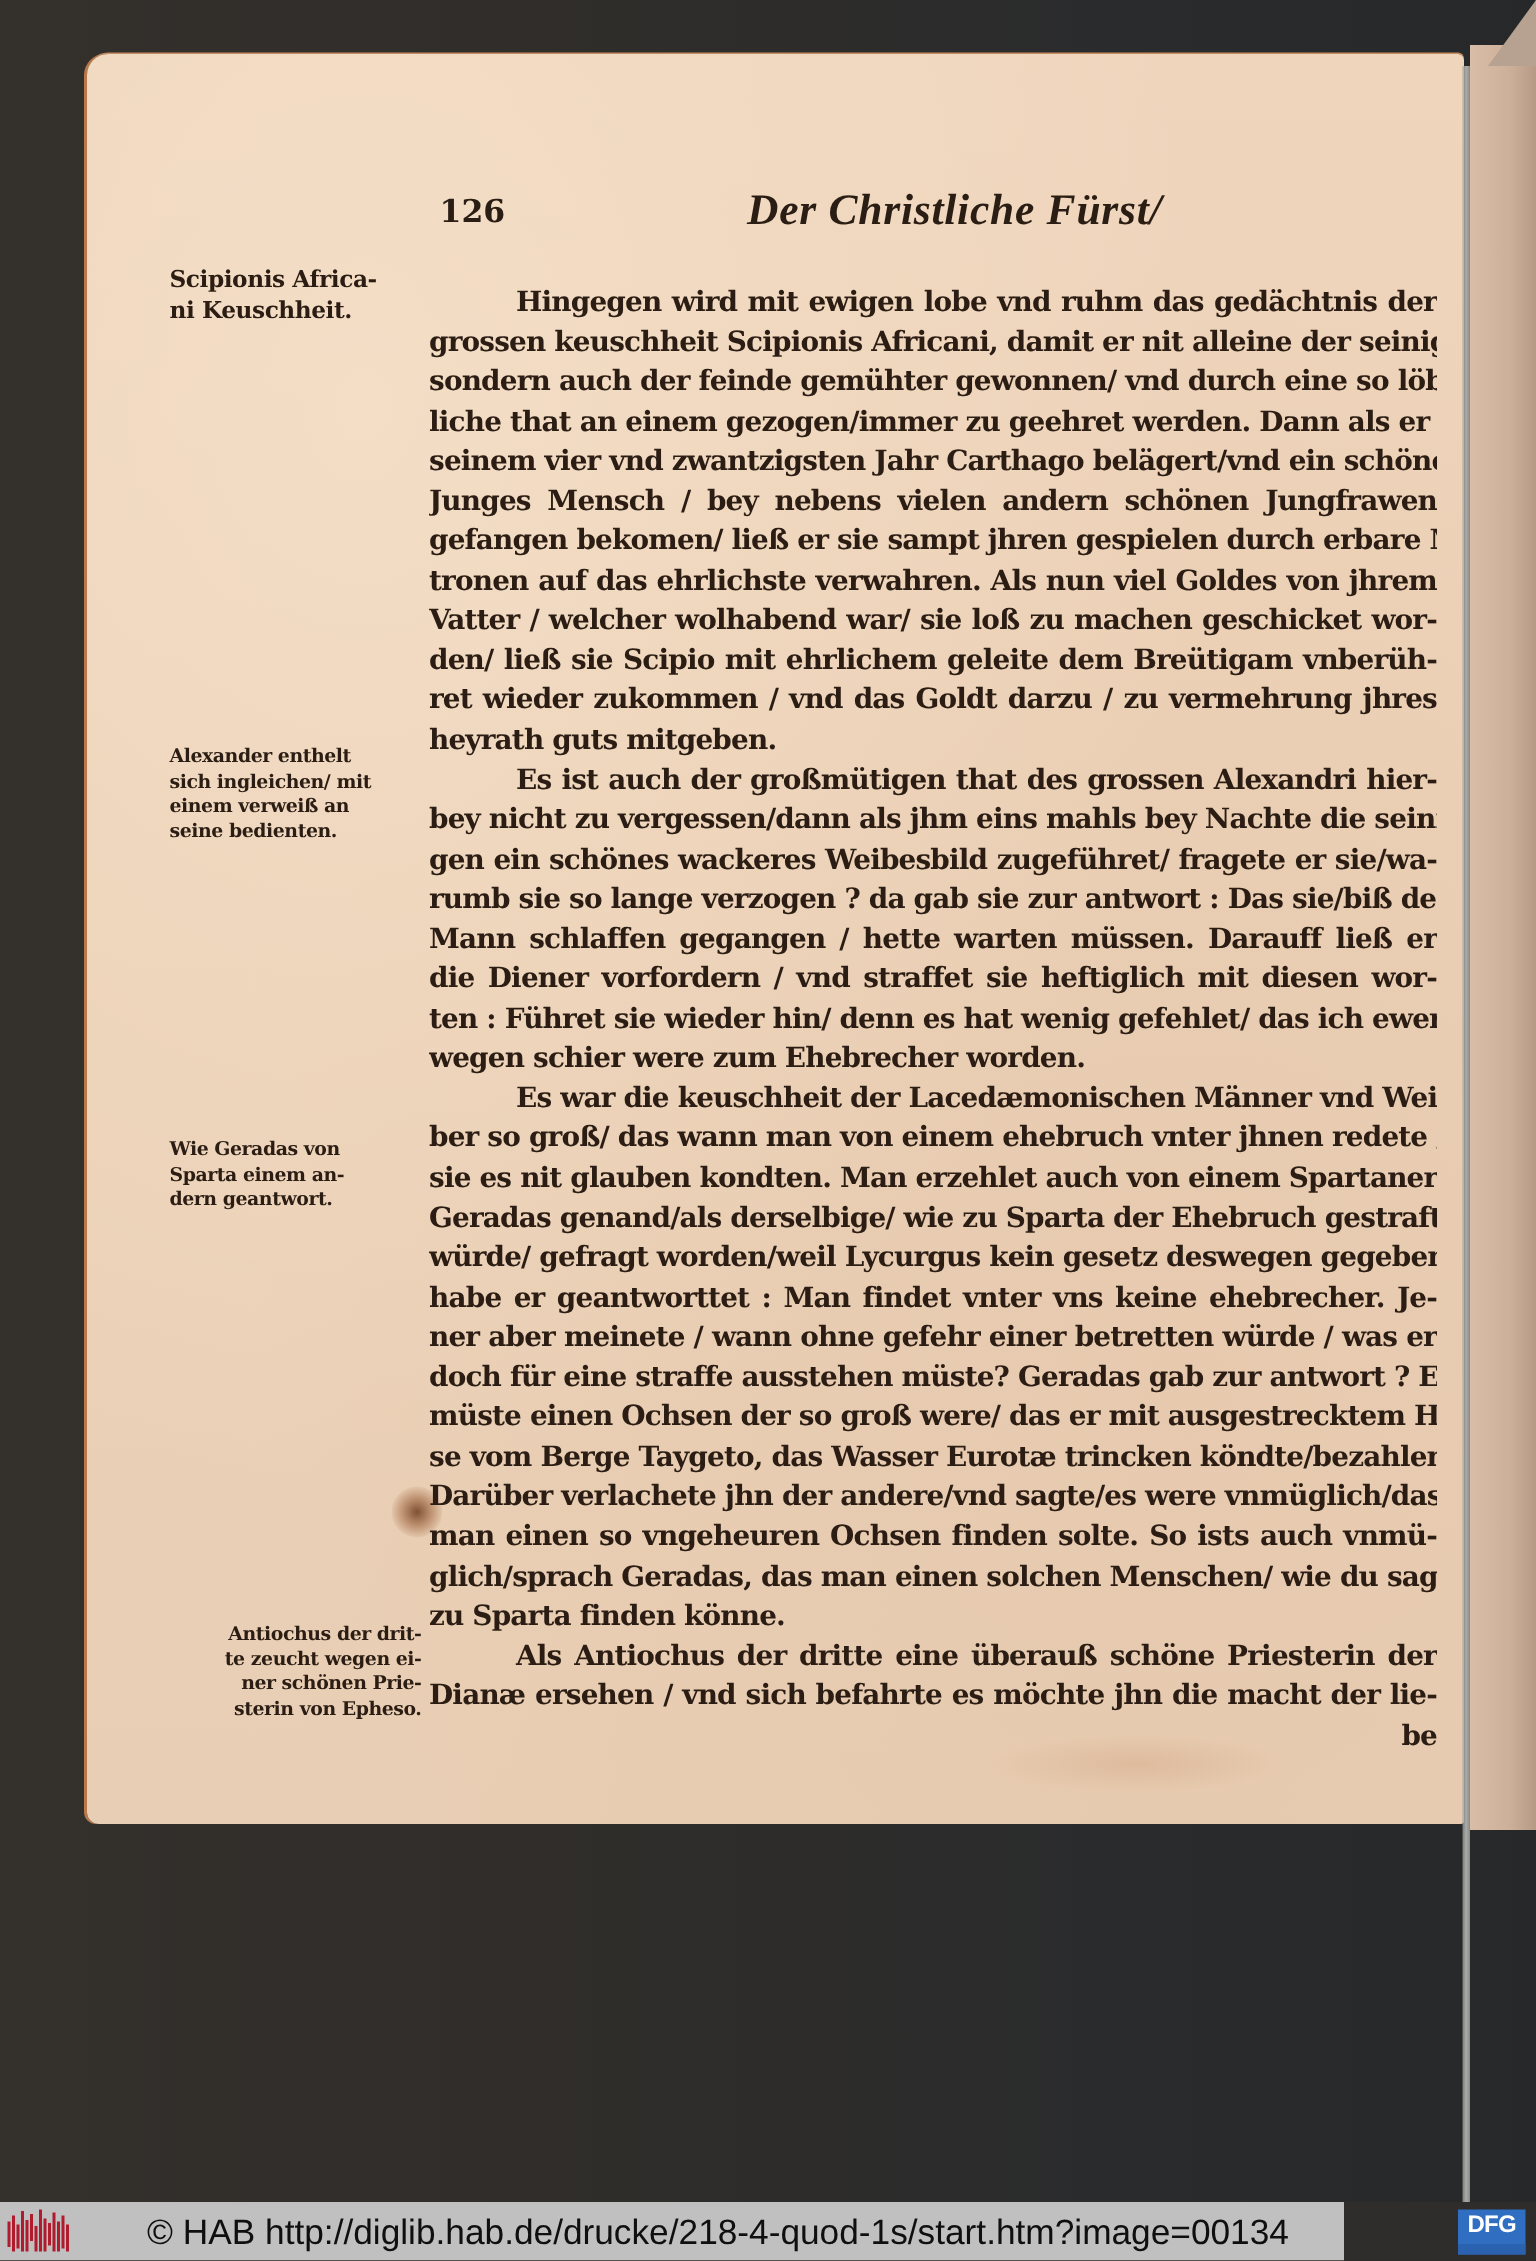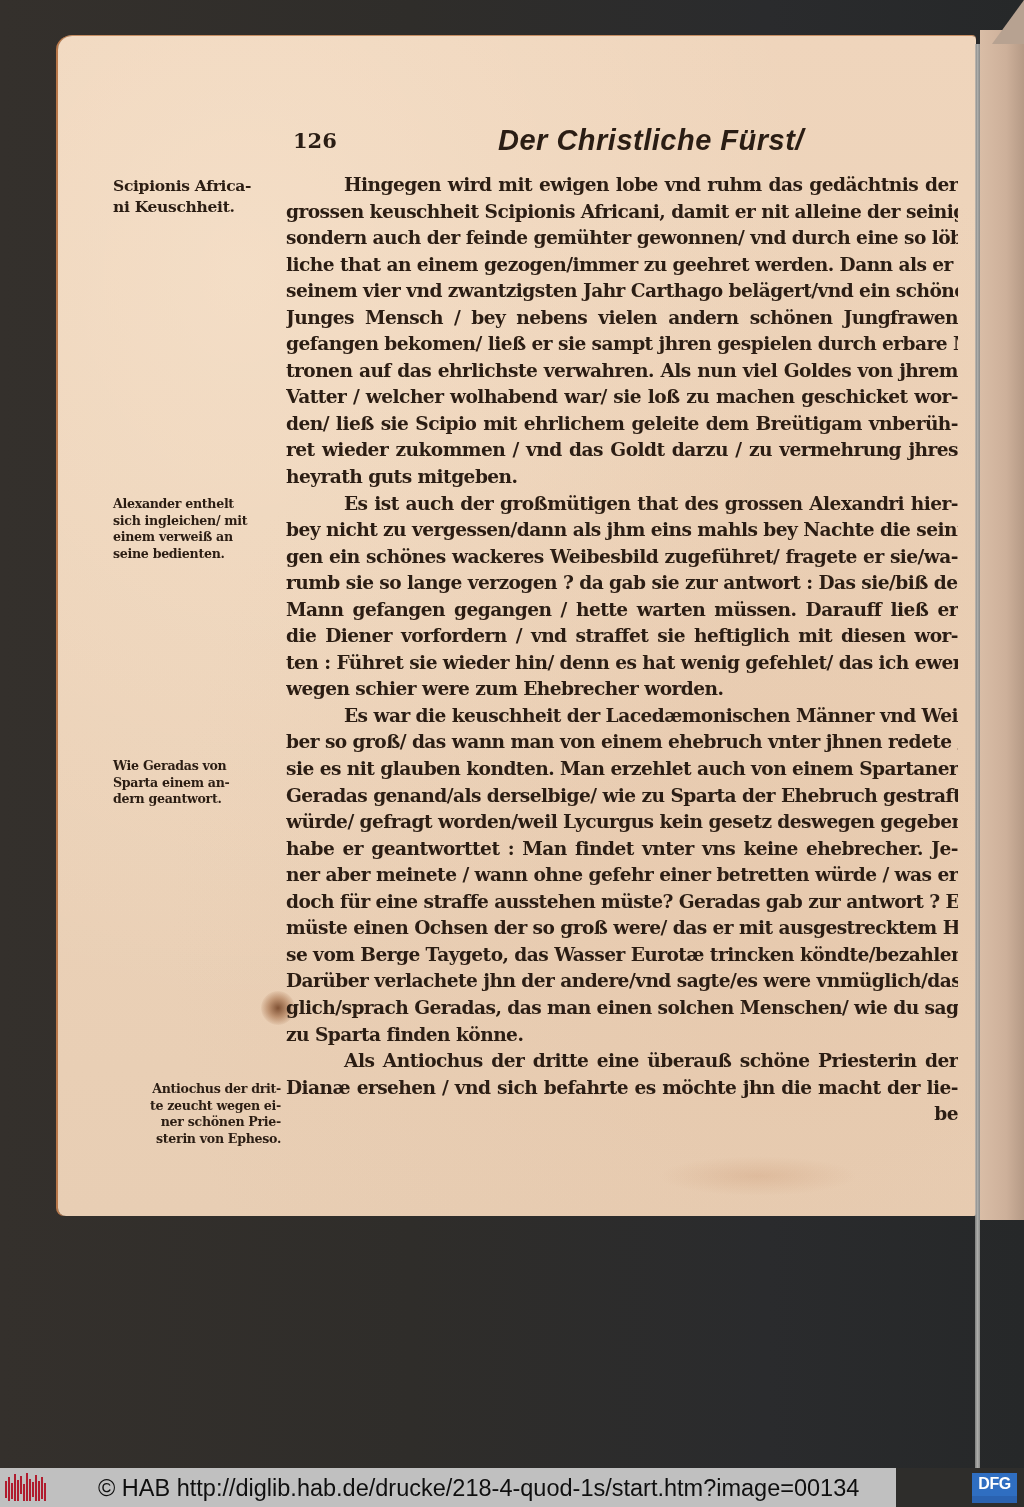--- a/index.html
+++ b/index.html
@@ -81,32 +81,32 @@
     position: absolute;
     left: 0; top: 0;
     font-family: "DejaVu Serif", serif;
     font-weight: bold;
     font-size: 21px;
     color: #2a1d14;
   }
   .page-title {
     position: absolute;
     left: 205px; top: -4px;
-    font-family: Liberation Sans, sans-serif;
+    font-family: Liberation Serif, serif;
     font-style: italic;
     font-weight: bold;
     font-size: 29px;
     color: #2a1d14;
     letter-spacing: 0.5px;
   }
 
   .body-text {
     position: absolute;
     left: 286px;
-    top: 172px;
+    top: 189px;
     width: 672px;
   }
   .line {
     height: 26.55px;
     line-height: 26.55px;
     font-family: "DejaVu Serif", serif;
     font-weight: bold;
     font-size: 18.6px;
     color: #2b1d13;
     white-space: nowrap;
@@ -230,35 +230,36 @@
     <div class="line">gefangen bekomen/ ließ er sie sampt jhren gespielen durch erbare Ma-</div>
     <div class="line">tronen auf das ehrlichste verwahren. Als nun viel Goldes von jhrem</div>
     <div class="line">Vatter / welcher wolhabend war/  sie loß zu machen geschicket wor-</div>
     <div class="line">den/ ließ sie Scipio mit ehrlichem geleite dem Breütigam vnberüh-</div>
     <div class="line">ret wieder zukommen / vnd das Goldt darzu / zu vermehrung jhres</div>
     <div class="line last">heyrath guts mitgeben.</div>
     <div class="line indent">Es ist auch der großmütigen that des grossen Alexandri hier-</div>
     <div class="line">bey nicht zu vergessen/dann als jhm eins mahls bey Nachte die seini-</div>
     <div class="line">gen ein schönes wackeres Weibesbild zugeführet/ fragete er sie/wa-</div>
     <div class="line">rumb sie so lange verzogen ? da gab sie zur antwort :   Das sie/biß der</div>
-    <div class="line">Mann gefangen gegangen / hette warten müssen.   Darauff ließ er</div>
+    <div class="line">Mann schlaffen gegangen / hette warten müssen.   Darauff ließ er</div>
     <div class="line">die Diener vorfordern /  vnd straffet sie heftiglich mit diesen wor-</div>
     <div class="line">ten : Führet sie wieder hin/ denn es hat wenig gefehlet/ das ich ewert-</div>
     <div class="line last">wegen schier were zum Ehebrecher worden.</div>
     <div class="line indent">Es war die keuschheit der Lacedæmonischen Männer vnd Wei-</div>
     <div class="line">ber so groß/ das wann man von einem ehebruch vnter jhnen redete /</div>
     <div class="line">sie es nit glauben kondten.  Man erzehlet auch von einem Spartaner</div>
     <div class="line">Geradas genand/als derselbige/ wie zu Sparta der Ehebruch gestraft</div>
     <div class="line">würde/ gefragt worden/weil Lycurgus kein gesetz deswegen gegeben/</div>
     <div class="line">habe er geantworttet : Man findet vnter vns keine  ehebrecher.  Je-</div>
     <div class="line">ner aber meinete / wann ohne gefehr einer betretten würde /  was  er</div>
     <div class="line">doch für eine straffe ausstehen müste?  Geradas gab zur antwort ? Er</div>
     <div class="line">müste einen Ochsen der so groß were/ das er mit ausgestrecktem Hal-</div>
     <div class="line">se vom Berge Taygeto, das Wasser Eurotæ trincken köndte/bezahlen.</div>
     <div class="line">Darüber verlachete jhn der andere/vnd sagte/es were vnmüglich/das</div>
+    <div class="line">man einen so vngeheuren Ochsen finden solte.    So ists auch vnmü-</div>
     <div class="line">glich/sprach Geradas, das man einen solchen Menschen/ wie du sagest/</div>
     <div class="line last">zu Sparta finden könne.</div>
     <div class="line indent">Als Antiochus der dritte eine überauß schöne Priesterin der</div>
     <div class="line">Dianæ ersehen / vnd sich befahrte es möchte jhn  die macht der lie-</div>
     <div class="line catchword">be</div>
   </div>
 </div>
 
 <div class="footer">
   <svg class="hab-logo" viewBox="0 0 44 31">

